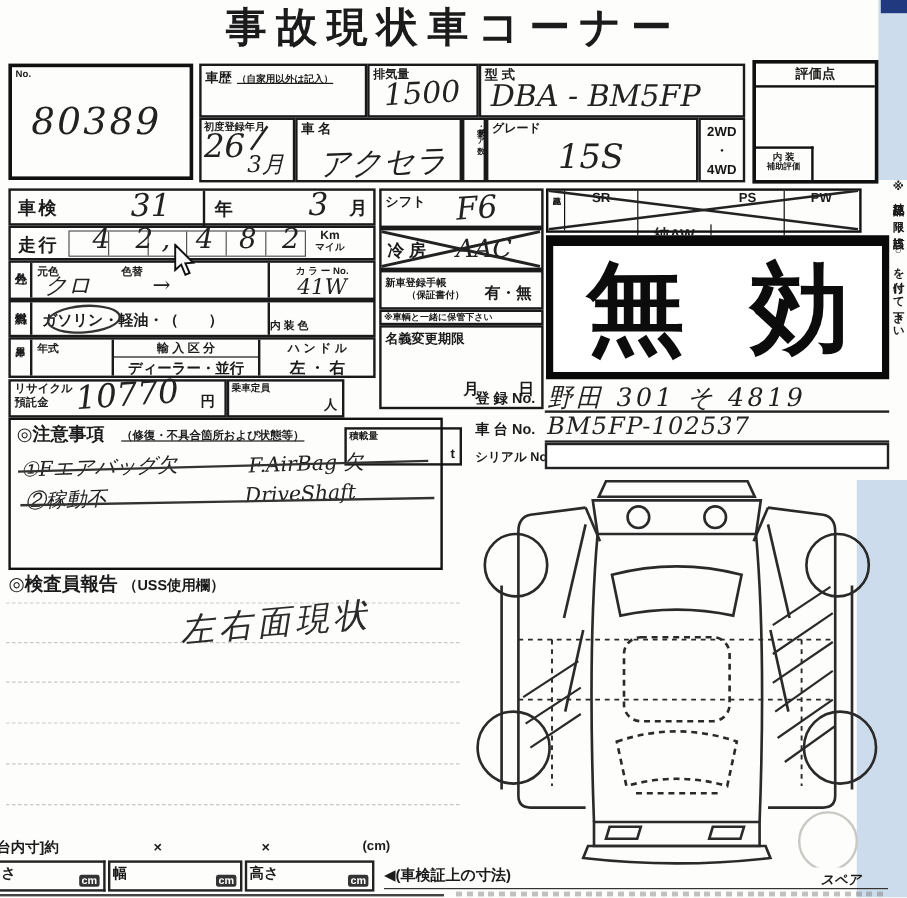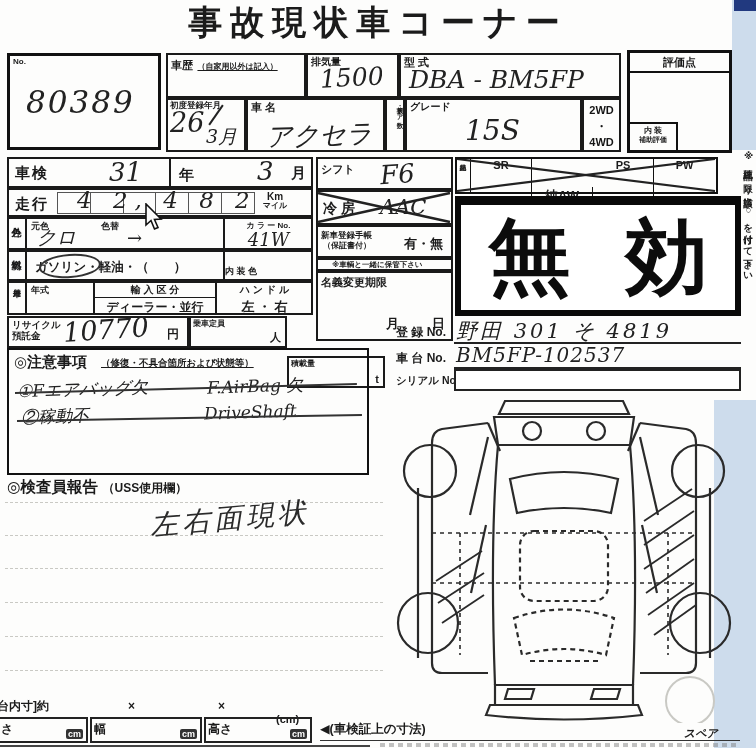--- a/index.html
+++ b/index.html
@@ -162,24 +162,24 @@
     <span class="abs lbl" style="left:5px;top:8px;font-size:14px;">冷 房</span>
     <span class="abs hw" style="left:62px;top:3px;font-size:21px;">AAC</span>
     <svg class="abs" width="137" height="35" style="left:-2px;top:-2px;">
       <line x1="2" y1="3" x2="134" y2="32" stroke="#222" stroke-width="2.5"></line>
       <line x1="2" y1="32" x2="134" y2="3" stroke="#222" stroke-width="2.5"></line>
     </svg>
   </div>
 
   <div class="abs bx" style="left:316px;top:225px;width:137px;height:33px;">
     <div class="lbl" style="font-size:8.5px;margin-left:3px;margin-top:3px;line-height:1.3;">新車登録手帳</div>
-    <div class="lbl" style="font-size:8px;margin-left:5px;line-height:1.2;">（保証書付）</div>
+    <div class="lbl" style="font-size:8px;margin-left:21px;line-height:1.2;">（保証書付）</div>
     <div class="abs lbl" style="left:86px;top:8px;font-size:13px;">有・無</div>
   </div>
-  <div class="abs bx lbl" style="left:316px;top:258px;width:137px;height:13px;font-size:7.5px;line-height:10px;padding-left:14px;">※車輌と一緒に保管下さい</div>
+  <div class="abs bx lbl" style="left:316px;top:258px;width:137px;height:13px;font-size:7.5px;line-height:10px;padding-left:2px;">※車輌と一緒に保管下さい</div>
 
   <div class="abs bx" style="left:316px;top:271px;width:137px;height:70px;">
     <div class="lbl" style="font-size:11px;margin-left:3px;margin-top:2px;">名義変更期限</div>
     <span class="abs lbl" style="left:68px;top:42px;font-size:13px;">月</span>
     <span class="abs lbl" style="left:114px;top:42px;font-size:13px;">日</span>
   </div>
 
   <div class="abs" style="left:455px;top:157px;width:263px;height:37px;border:2.5px solid #111;">
     <div class="abs vtext lbl" style="left:0;top:0;width:14px;height:100%;font-size:6.5px;border-right:1.5px solid #111;line-height:14px;">純正品</div>
     <div class="abs" style="left:14px;top:0;width:244px;height:32px;display:grid;grid-template-columns:repeat(4,1fr);grid-template-rows:1fr 1fr;">
@@ -301,21 +301,21 @@
         <path d="M46,210 L92,180"></path>
         <path d="M50,230 L92,202"></path>
     </g>
 
     <circle cx="298" cy="308" r="24" stroke="#c9c9c4" stroke-width="2" fill="none"></circle>
   </svg>
 
   <div class="abs lbl" style="left:-3px;top:698px;font-size:12px;">台内寸]約</div>
   <div class="abs lbl" style="left:128px;top:699px;font-size:12px;">×</div>
   <div class="abs lbl" style="left:218px;top:699px;font-size:12px;">×</div>
-  <div class="abs lbl" style="left:276px;top:699px;font-size:11px;margin-top:14px;">(cm)</div>
+  <div class="abs lbl" style="left:302px;top:699px;font-size:11px;">(cm)</div>
 
   <div class="abs" style="left:0;top:717px;width:88px;height:26px;border:2px solid #222;border-left:none;">
     <span class="lbl" style="font-size:12px;margin-left:1px;">さ</span>
     <span class="abs lbl" style="right:3px;bottom:2px;font-size:9px;background:#333;color:#fff;padding:0 2px;border-radius:2px;">cm</span>
   </div>
   <div class="abs" style="left:90px;top:717px;width:112px;height:26px;border:2px solid #222;">
     <span class="lbl" style="font-size:12px;margin-left:2px;">幅</span>
     <span class="abs lbl" style="right:3px;bottom:2px;font-size:9px;background:#333;color:#fff;padding:0 2px;border-radius:2px;">cm</span>
   </div>
   <div class="abs" style="left:204px;top:717px;width:108px;height:26px;border:2px solid #222;">

